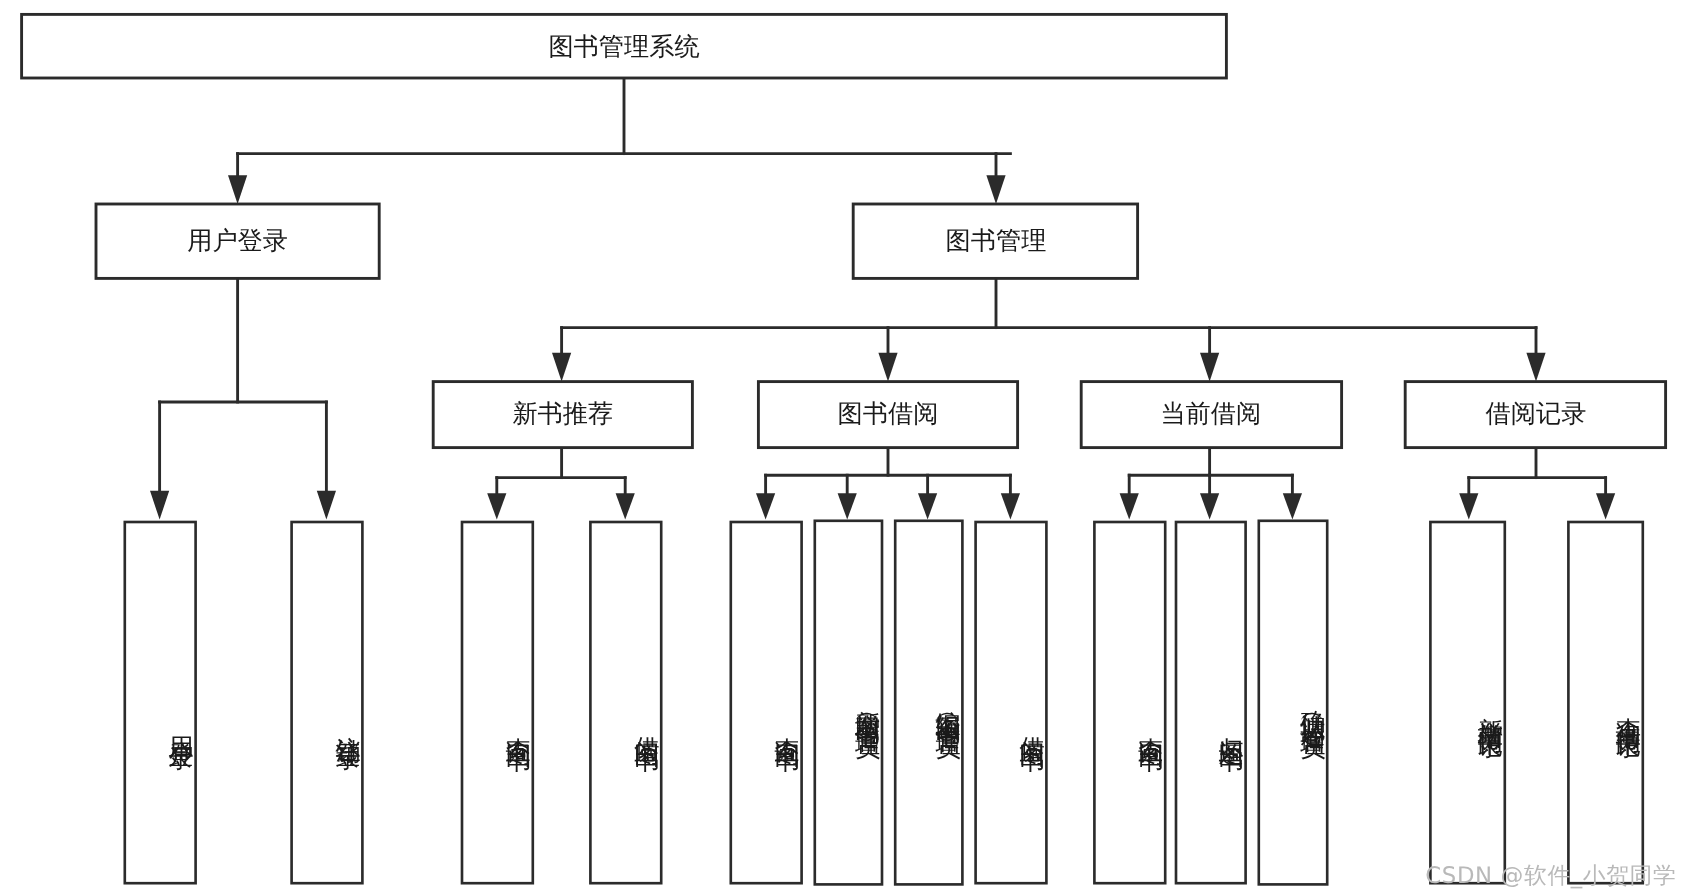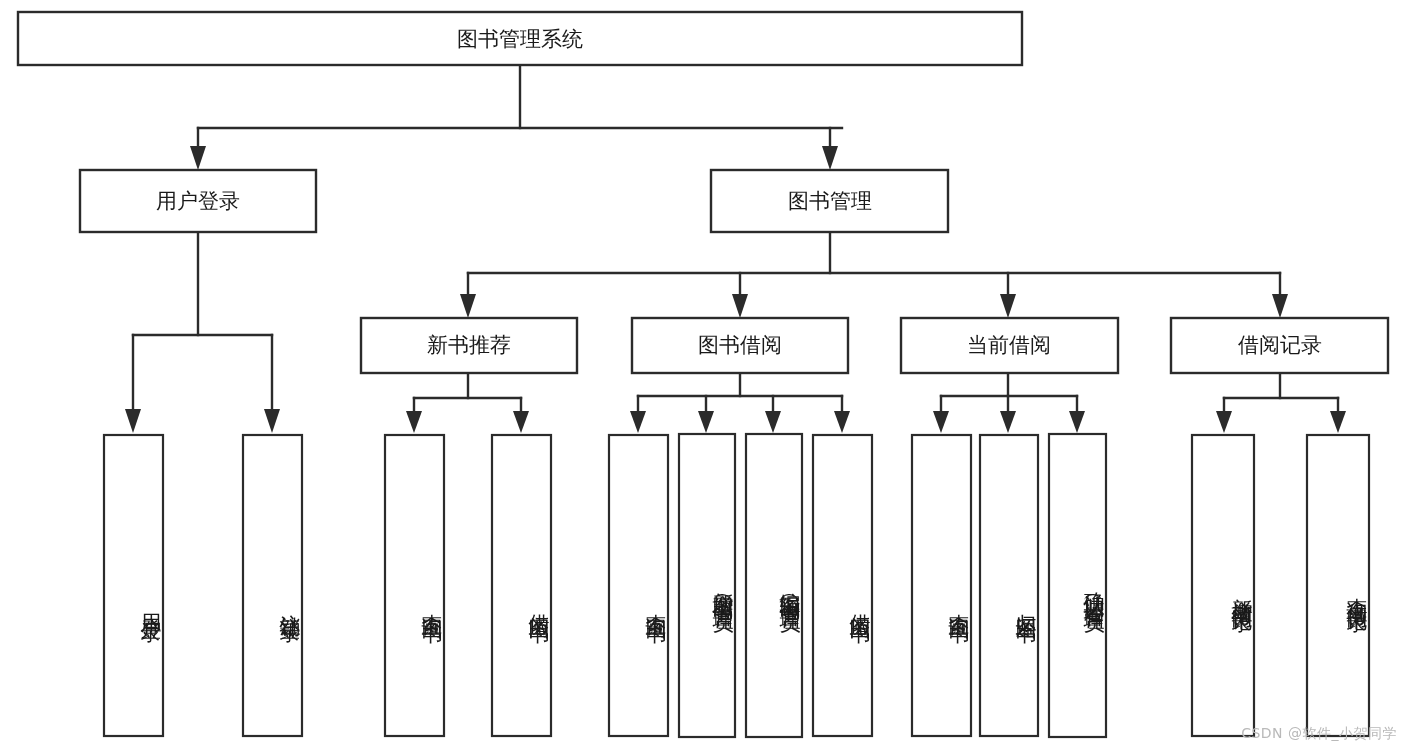--- a/index.html
+++ b/index.html
@@ -67,21 +67,21 @@
     pointer-events: none;
     display: flex;
     align-items: flex-start;
     justify-content: center;
   }
   .watermark {
     position: absolute;
     right: 8px;
     bottom: 4px;
     font-family: "DejaVu Sans", "Liberation Sans", sans-serif;
-    font-size: 14px;
+    font-size: 19px;
     color: #b9b9b9;
     white-space: nowrap;
     letter-spacing: 0.5px;
   }
 </style>
 </head>
 <body>
 
 <div id="diagram-root">
 

